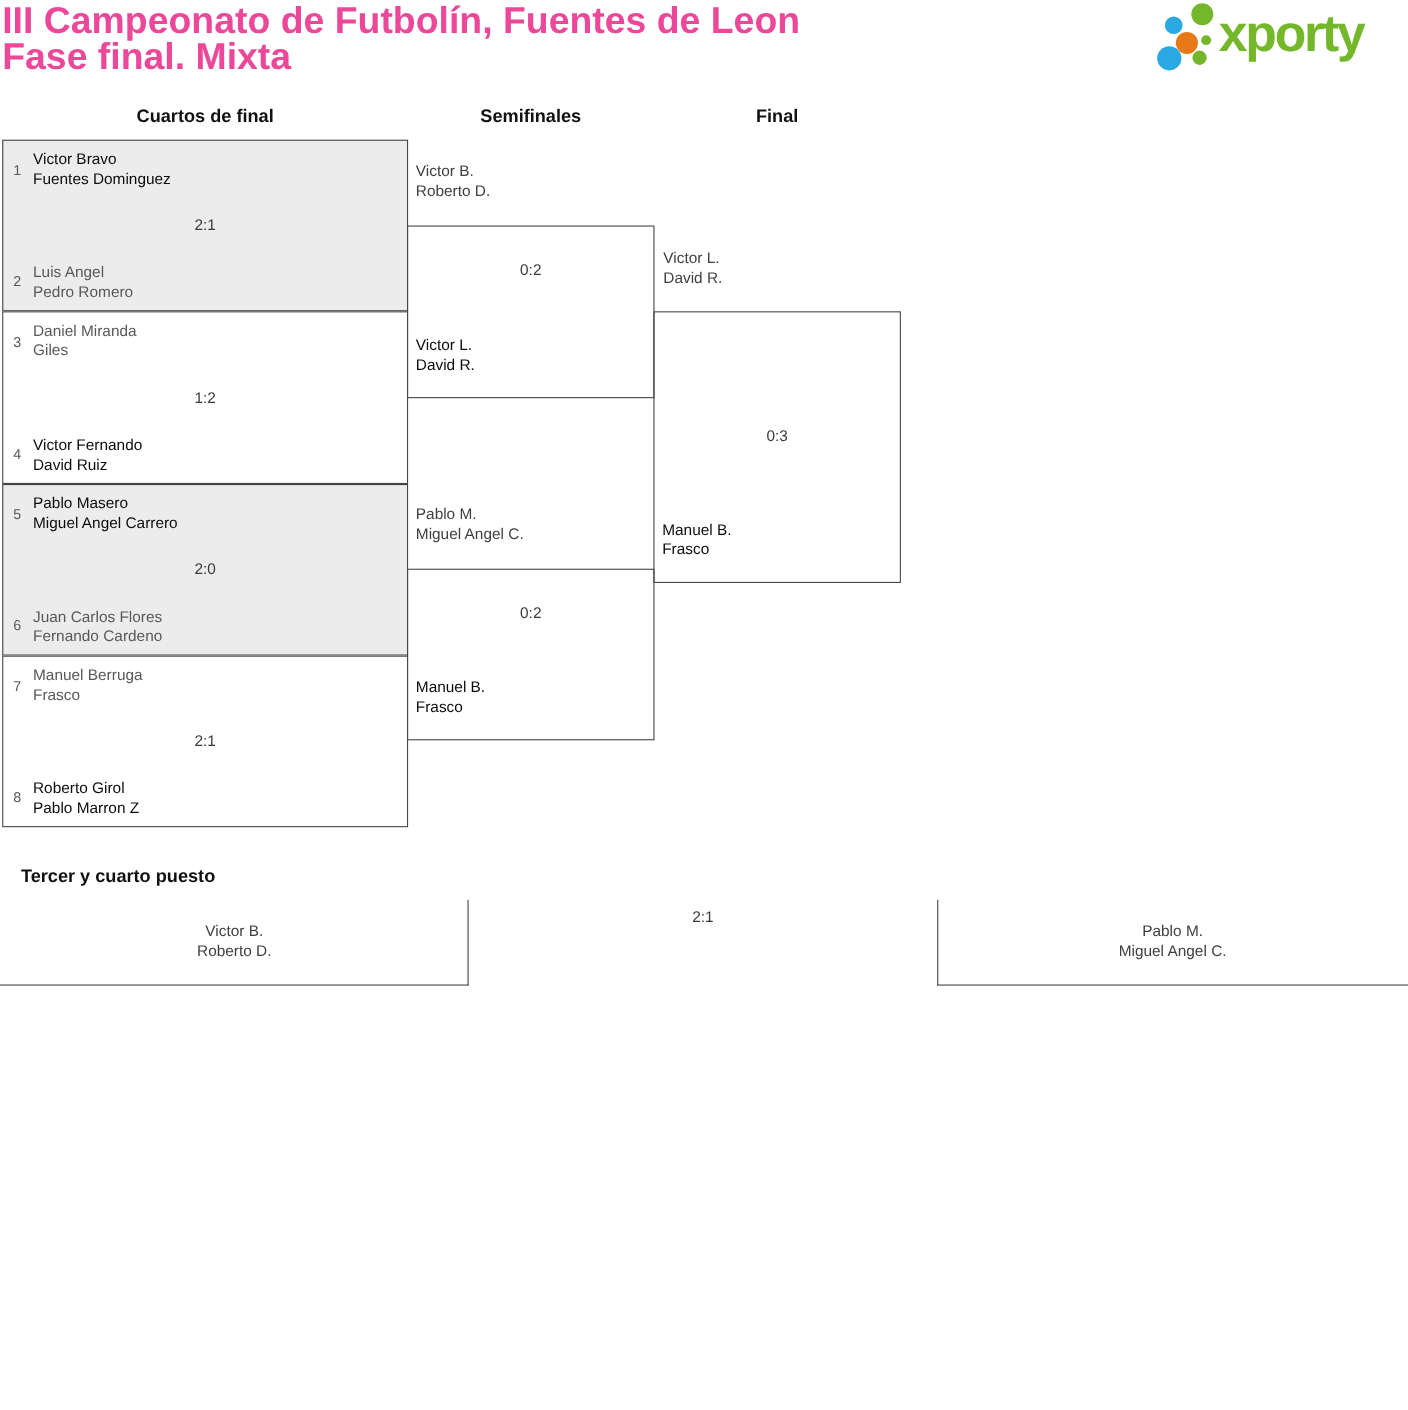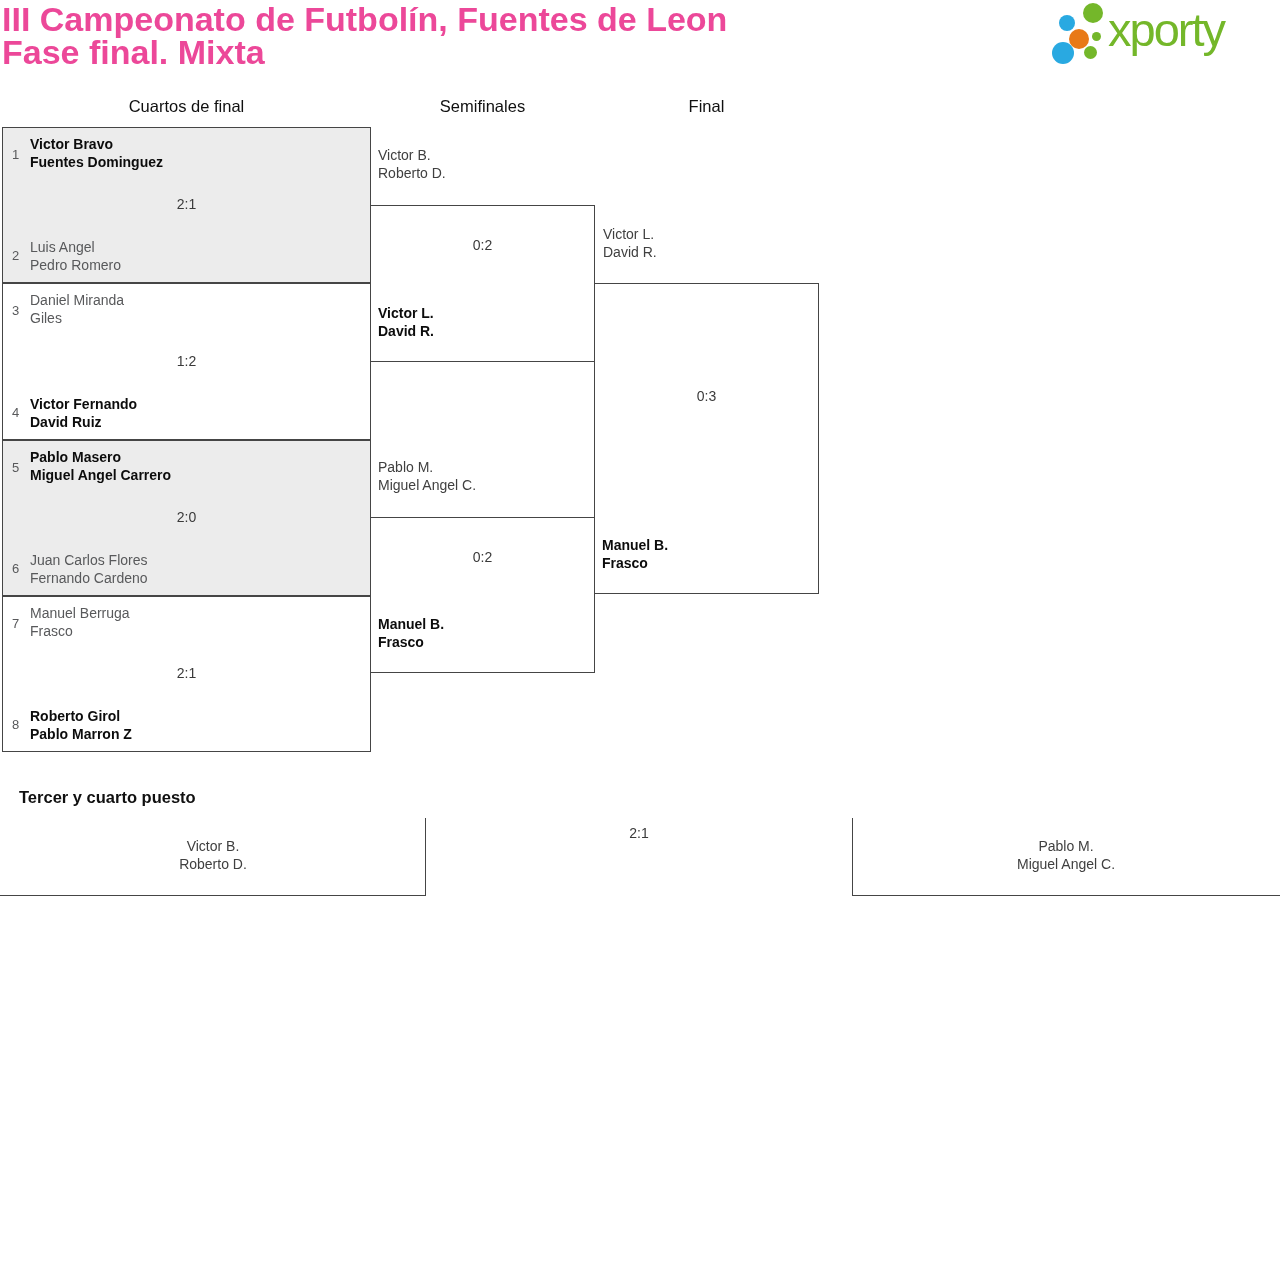--- a/index.html
+++ b/index.html
@@ -4,43 +4,43 @@
 <style>
   html,body{margin:0;padding:0;background:#fff;}
   .page{position:relative;width:1280px;height:1282px;background:#ffffff;
         font-family:"Liberation Sans",sans-serif;color:#1c1c1c;overflow:hidden;}
 
   
   .title{position:absolute;left:2px;top:3px;font-size:34px;font-weight:700;
          line-height:33px;color:#ec4899;white-space:nowrap;}
   .logo{position:absolute;left:1048px;top:0;width:228px;height:76px;}
   .dot{position:absolute;border-radius:50%;}
-  .logo-text{position:absolute;left:60px;top:2px;font-size:47px;font-weight:400;
+  .logo-text{position:absolute;left:60px;top:2px;font-size:47px;font-weight:700;
              letter-spacing:-2px;color:#74b72a;}
 
   
-  .round-header{position:absolute;top:97px;font-size:16.5px;font-weight:400;
+  .round-header{position:absolute;top:97px;font-size:16.5px;font-weight:700;
                 text-align:center;color:#101010;}
 
   
   .box{position:absolute;border:1px solid #454545;box-sizing:border-box;}
   .qf{left:2px;width:369px;background:#ffffff;}
   .qf.shaded{background:#ececec;}
   .seed{position:absolute;left:9px;font-size:13px;color:#58595b;}
   .seed.top{top:19px;}
   .seed.bottom{bottom:19px;}
   .team{position:absolute;left:27px;font-size:14px;line-height:17.5px;}
   .team.top{top:8px;}
   .team.bottom{bottom:8px;}
   .score{position:absolute;left:0;right:0;text-align:center;font-size:14px;color:#3a3a3a;}
   .qf .score{top:calc(50% - 9px);}
   .sf-score{top:31px;}
   .final-score{top:104px;}
 
-  .winner{font-weight:700;color:#0c0c0c;}
+  .winner{font-weight:400;color:#0c0c0c;}
   .loser{font-weight:400;color:#58595b;}
   .match-label{position:absolute;font-size:14px;line-height:17.5px;}
   .match-label.loser{color:#404040;}
   .box-winner{position:absolute;left:7px;bottom:21px;font-size:14px;line-height:17.5px;}
 
   
   .tp-header{position:absolute;left:19px;top:788px;font-size:16.5px;font-weight:700;color:#101010;}
   .line{position:absolute;background:#454545;}
   .tp-label{position:absolute;top:838px;font-size:14px;line-height:17.5px;
             color:#404040;text-align:center;}
@@ -147,21 +147,21 @@
     <div class="box-winner winner">
       <div>Manuel B.</div>
       <div>Frasco</div>
     </div>
   </div>
 
   <div class="match-label loser" style="left:603px;top:226px">
     <div>Victor L.</div>
     <div>David R.</div>
   </div>
-  <div class="box" style="left:594px;top:283px;width:225px;height:311px">
+  <div class="box" style="left:594px;top:283px;width:225px;height:247px">
     <div class="score final-score">0:3</div>
     <div class="box-winner winner">
       <div>Manuel B.</div>
       <div>Frasco</div>
     </div>
   </div>
 
   <div class="tp-header">Tercer y cuarto puesto</div>
 
   <div class="line" style="left:0;top:895px;width:426px;height:1px"></div>

